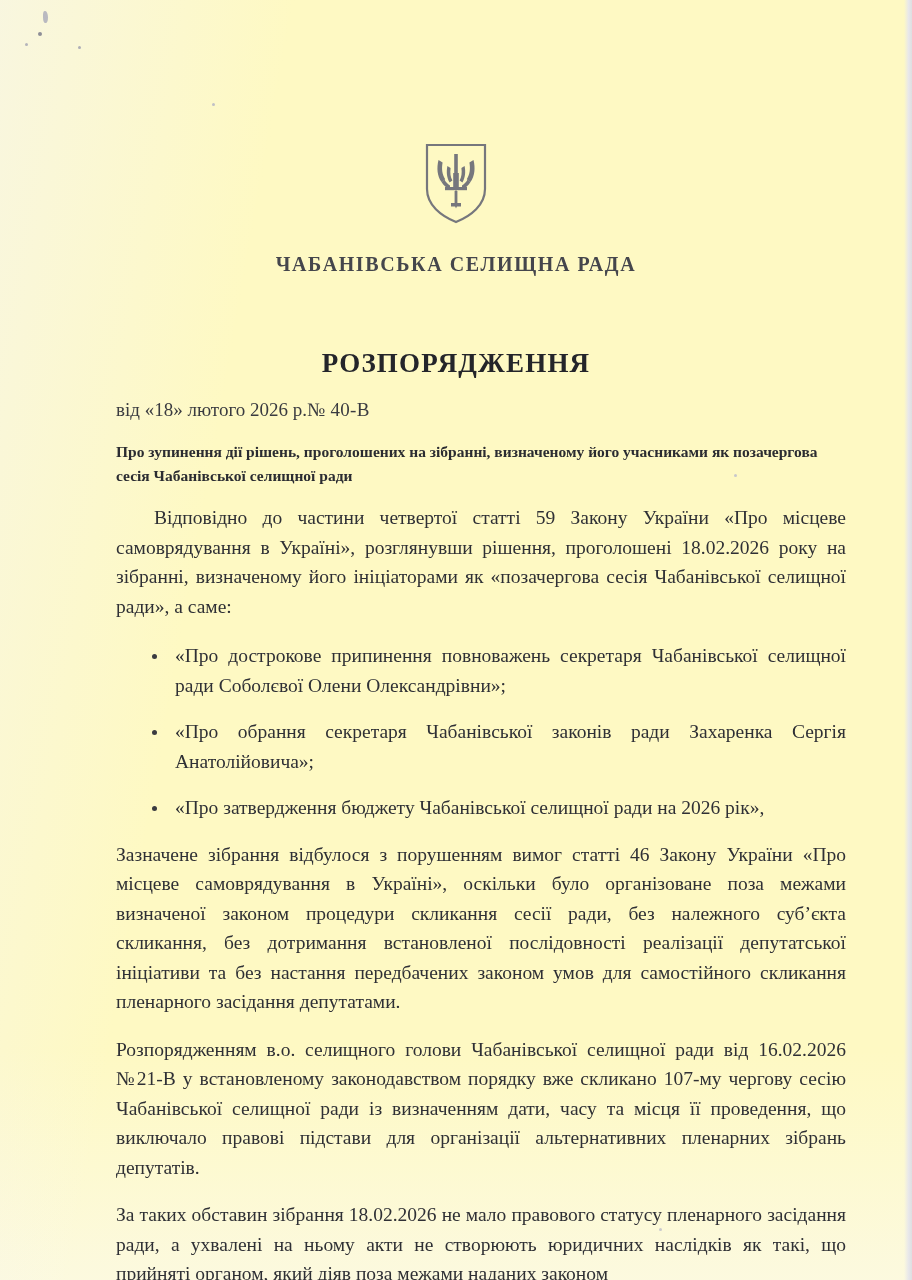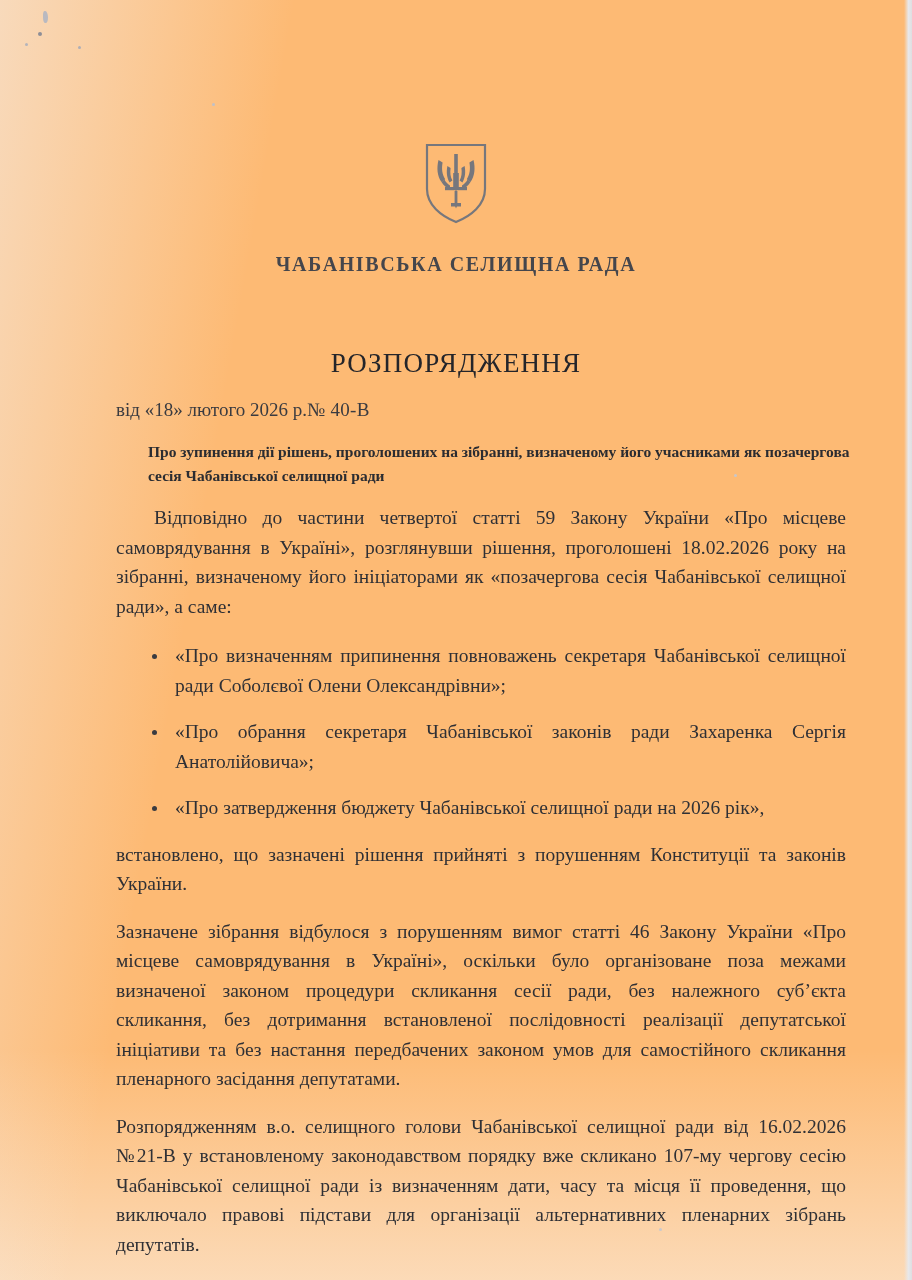--- a/index.html
+++ b/index.html
@@ -6,21 +6,21 @@
   html, body {
     margin: 0;
     padding: 0;
     background: #ffffff;
   }
 
   .page {
     position: relative;
     width: 912px;
     height: 1280px;
-    background: #fdba74;
+    background: #fef9c3;
     overflow: hidden;
     font-family: "Liberation Serif", "DejaVu Serif", serif;
     color: #2e2f33;
     -webkit-font-smoothing: antialiased;
   }
 
   
   .paper-tint {
     position: absolute;
     inset: 0;
@@ -81,21 +81,21 @@
     color: #45464c;
   }
   .org-header .line { white-space: nowrap; }
 
   .doc-title {
     position: absolute;
     left: 0;
     right: 0;
     top: 348px;
     text-align: center;
-    font-weight: normal;
+    font-weight: bold;
     font-size: 27px;
     letter-spacing: 1.2px;
     color: #24252a;
   }
 
   
   .meta-row {
     position: absolute;
     left: 116px;
     right: 66px;
@@ -111,21 +111,20 @@
   
   .subject {
     position: absolute;
     left: 116px;
     width: 730px;
     top: 440px;
     font-weight: bold;
     font-size: 15.5px;
     line-height: 24px;
     color: #2b2c31;
-    margin-left: 32px;
   }
 
   
   .body {
     position: absolute;
     left: 116px;
     width: 730px;
     top: 503px;
     font-size: 19.5px;
     line-height: 29.5px;
@@ -222,26 +221,25 @@
     <span class="doc-number">№ 40-В</span>
   </div>
 
   <div class="subject">Про зупинення дії рішень, проголошених на зібранні, визначеному його учасниками як позачергова сесія Чабанівської селищної ради</div>
 
   <div class="body">
 
     <p class="indent tight">Відповідно до частини четвертої статті 59 Закону України «Про місцеве самоврядування в Україні», розглянувши рішення, проголошені 18.02.2026 року на зібранні, визначеному його ініціаторами як «позачергова сесія Чабанівської селищної ради», а саме:</p>
 
     <ul class="decision-list">
-      <li>«Про визначенням припинення повноважень секретаря Чабанівської селищної ради Соболєвої Олени Олександрівни»;</li>
+      <li>«Про дострокове припинення повноважень секретаря Чабанівської селищної ради Соболєвої Олени Олександрівни»;</li>
       <li>«Про обрання секретаря Чабанівської законів ради Захаренка Сергія Анатолійовича»;</li>
       <li>«Про затвердження бюджету Чабанівської селищної ради на 2026 рік»,</li>
     </ul>
 
-    <p>встановлено, що зазначені рішення прийняті з порушенням Конституції та законів України.</p>
 
     <p>Зазначене зібрання відбулося з порушенням вимог статті 46 Закону України «Про місцеве самоврядування в Україні», оскільки було організоване поза межами визначеної законом процедури скликання сесії ради, без належного суб’єкта скликання, без дотримання встановленої послідовності реалізації депутатської ініціативи та без настання передбачених законом умов для самостійного скликання пленарного засідання депутатами.</p>
 
     <p>Розпорядженням в.о. селищного голови Чабанівської селищної ради від 16.02.2026 №21-В у встановленому законодавством порядку вже скликано 107-му чергову сесію Чабанівської селищної ради із визначенням дати, часу та місця її проведення, що виключало правові підстави для організації альтернативних пленарних зібрань депутатів.</p>
 
     <p class="clipped">За таких обставин зібрання 18.02.2026 не мало правового статусу пленарного засідання ради, а ухвалені на ньому акти не створюють юридичних наслідків як такі, що прийняті органом, який діяв поза межами наданих законом</p>
 
   </div>
 
 </div>

